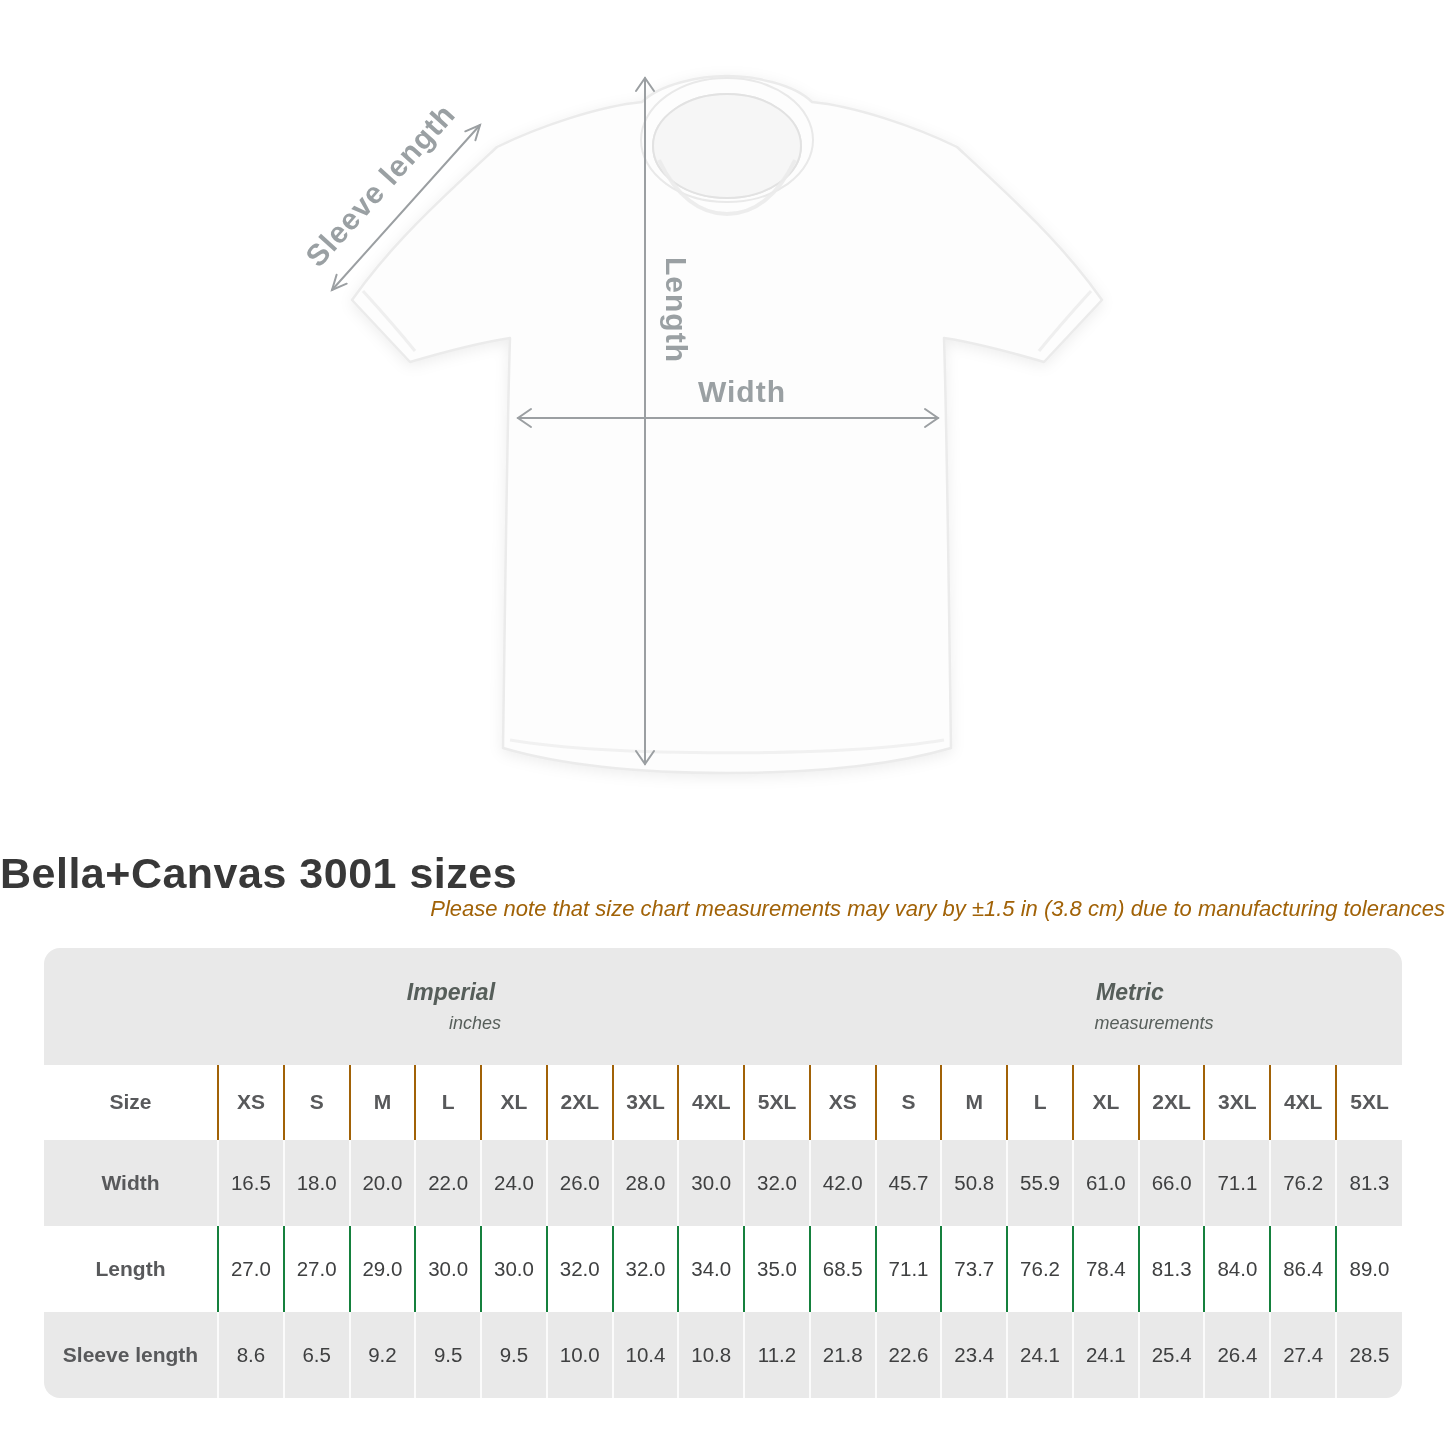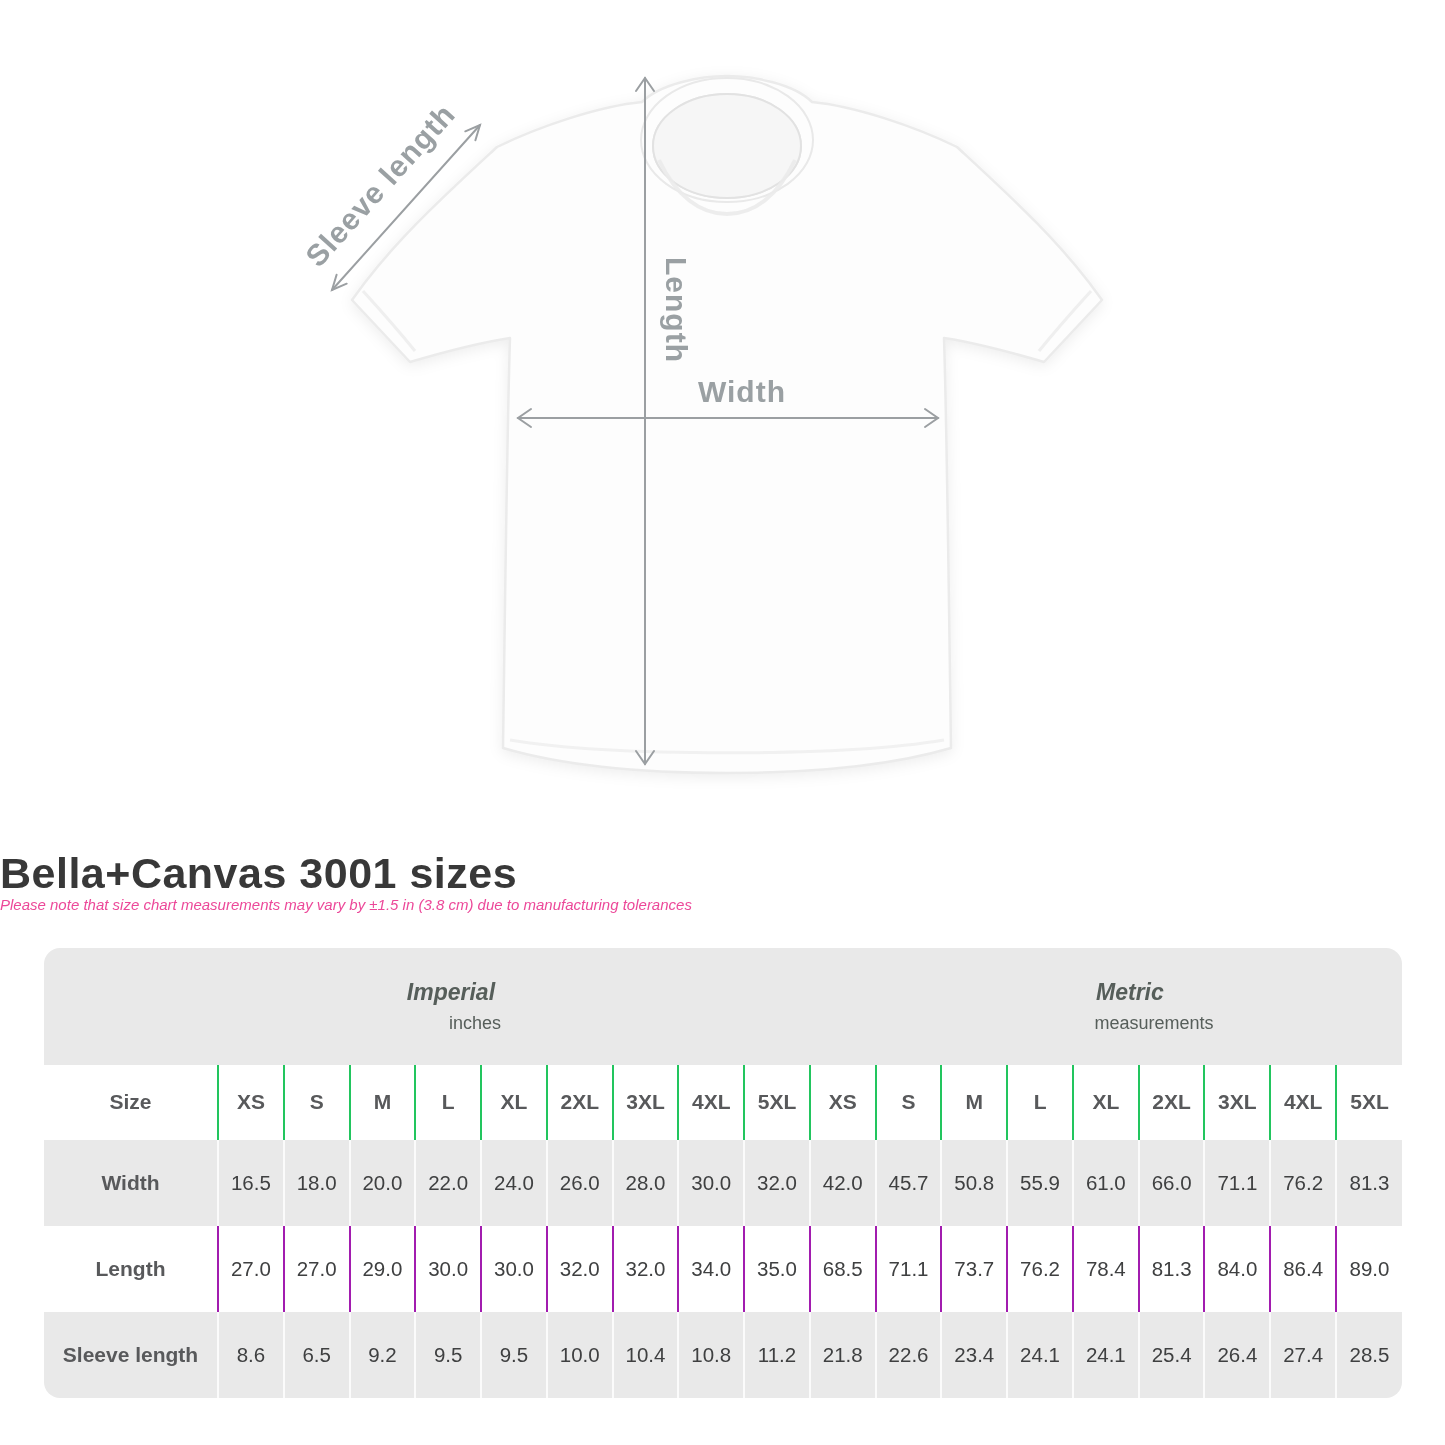--- a/index.html
+++ b/index.html
@@ -11,49 +11,49 @@
   .shirt-stage{position:absolute;left:0;top:0;width:1445px;height:830px;}
   .shirt-stage svg{display:block;}
   .shirt-shape{filter:drop-shadow(0 3px 7px rgba(0,0,0,0.07));}
   .dim-label{font-family:"Liberation Sans",sans-serif;font-weight:bold;font-size:30px;letter-spacing:1px;}
   
   .page-title{
     position:absolute;left:0;top:849px;width:100%;text-align:left;
     font-size:43px;font-weight:bold;color:#383838;letter-spacing:0.5px;
   }
   .page-subtitle{
-    position:absolute;left:0;top:896px;width:100%;text-align:left;
-    font-size:15px;font-style:italic;color:#ec4899;
+    position:absolute;left:0;top:896px;width:100%;text-align:right;
+    font-size:22px;font-style:italic;color:#a16207;
   }
   
   .size-table-wrap{
     position:absolute;left:44px;top:948px;width:1358px;height:450px;
     border-radius:16px;overflow:hidden;background:#ffffff;
   }
   table.size-table{
     width:100%;height:100%;border-collapse:collapse;table-layout:fixed;
   }
   table.size-table td,table.size-table th{
     padding:0;text-align:center;vertical-align:middle;
     font-family:"Liberation Sans",sans-serif;
   }
   tr.band-row{height:114px;}
   tr.band-row td{background:#e9e9e9;padding-left:48px;}
   .band-title{font-size:23px;font-weight:bold;font-style:italic;color:#565e5a;}
-  .band-sub{font-size:18px;color:#565e5a;margin-top:7px;margin-left:48px;}
+  .band-sub{font-size:18px;font-style:italic;color:#565e5a;margin-top:7px;margin-left:48px;}
   tr.sizes-row{height:73px;}
   tr.sizes-row th{background:#ffffff;font-size:21px;font-weight:bold;color:#58595b;}
-  tr.sizes-row th + th{border-left:2px solid #22c55e;}
+  tr.sizes-row th + th{border-left:2px solid #a16207;}
   tr.data-row{height:84px;}
   tr.data-row th{font-size:21px;font-weight:bold;color:#58595b;}
   tr.data-row td{font-size:20.5px;font-weight:normal;color:#3f4041;}
   tr.data-row.gray th,tr.data-row.gray td{background:#e9e9e9;}
   tr.data-row.gray th + td,tr.data-row.gray td + td{border-left:2px solid #fbfbfb;}
   tr.data-row.white th,tr.data-row.white td{background:#ffffff;}
-  tr.data-row.white th + td,tr.data-row.white td + td{border-left:2px solid #a21caf;}
+  tr.data-row.white th + td,tr.data-row.white td + td{border-left:2px solid #15803d;}
 </style>
 </head>
 <body>
 
 <div class="shirt-stage">
   <svg width="1445" height="830" viewBox="0 0 1445 830" xmlns="http://www.w3.org/2000/svg">
 
     <g class="shirt-shape">
       <path d="M 497,147
                C 540,126 600,106 642,102

